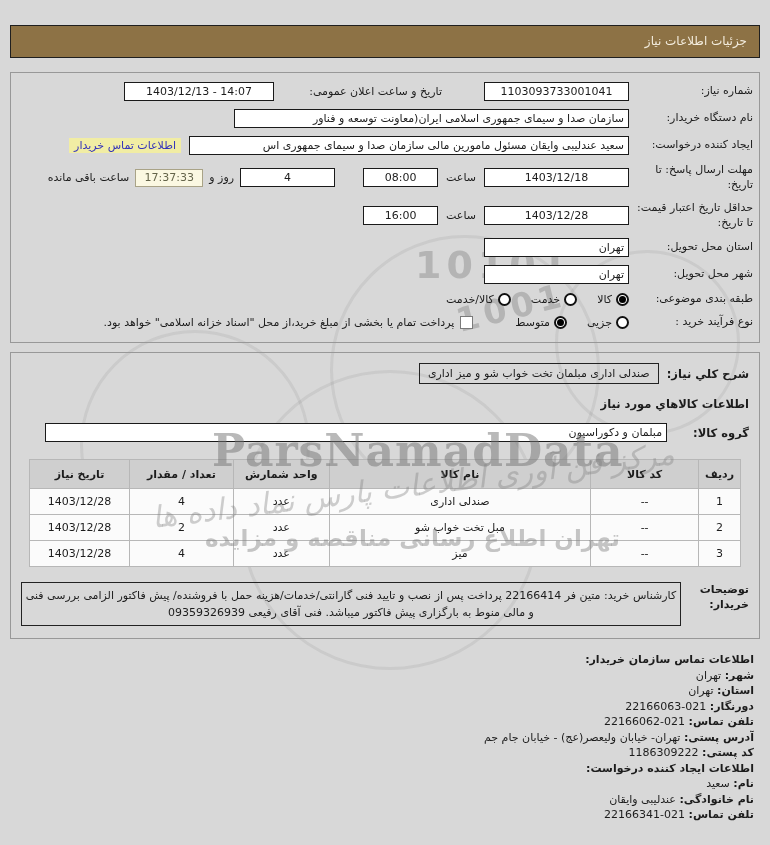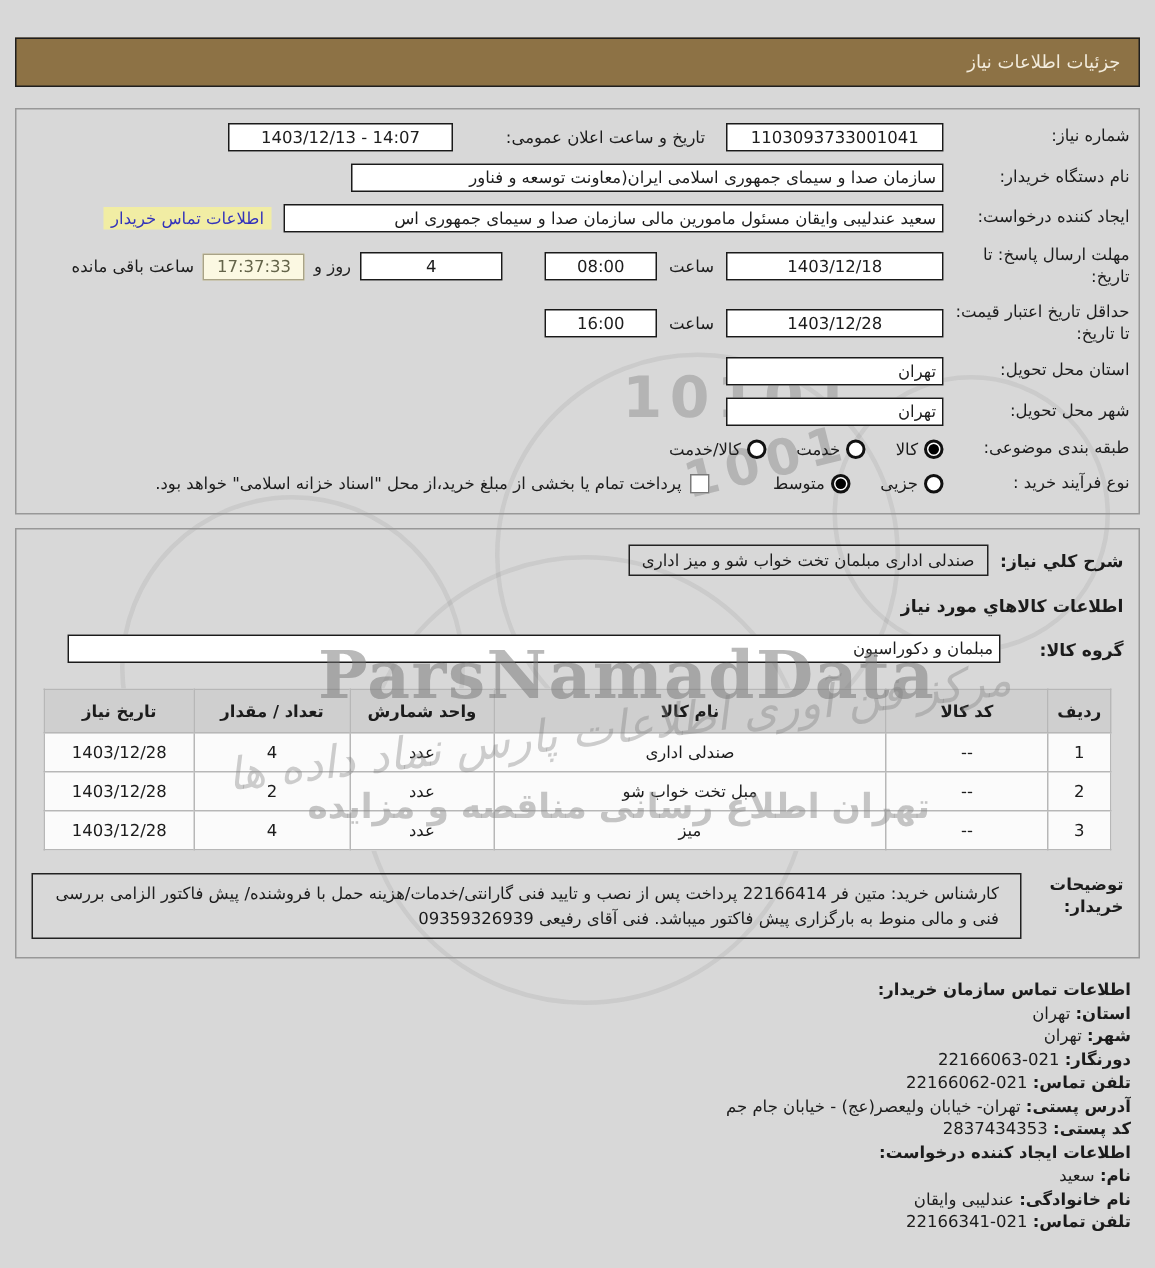--- a/index.html
+++ b/index.html
@@ -27,21 +27,21 @@
   .frow:last-child { margin-bottom:2px; }
   .lab { width:124px; flex:none; line-height:1.35; }
   .inbox {
     background:#fff; border:1px solid #1a1a1a; height:19px; line-height:17px;
     padding:0 4px; overflow:hidden; white-space:nowrap;
   }
   .center { text-align:center; }
   .right { text-align:right; }
   .w145 { width:145px; } .w150 { width:150px; } .w75 { width:75px; }
   .w95 { width:95px; } .w395 { width:395px; } .w440 { width:440px; }
-  .lab2 { width:168px; flex:none; margin-right:14px; }
+  .lab2 { width:168px; flex:none; margin-right:42px; }
   .small-gap { margin:0 8px; }
   .tiny-gap { margin:0 6px; }
   .mr28 { margin-right:28px; }
   .link-hl {
     margin-right:8px; background:#f1eda4; color:#3333bb;
     padding:1px 5px; text-decoration:none; white-space:nowrap;
   }
   .countdown {
     width:68px; background:#fbf8e2; border:1px solid #a9a387;
     color:#64644a; text-align:center; height:18px; line-height:16px;
@@ -73,22 +73,22 @@
   }
   table.goods th, table.goods td { border:1px solid #b7b7b7; padding:4px 5px; }
   table.goods th { background:#cfcfcf; font-weight:bold; height:29px; }
   table.goods td { background:#fbfbfb; text-align:center; height:26px; }
   .c-row { width:42px; } .c-code { width:108px; } .c-name { width:262px; }
   .c-unit { width:96px; } .c-qty { width:104px; } .c-date { width:100px; }
 
   .notesrow { display:flex; align-items:flex-start; margin-top:15px; }
   .notesrow .nlab { width:66px; flex:none; font-weight:bold; font-size:11px; line-height:1.4; }
   .notesbox {
-    flex:1; border:1px solid #222; margin-right:2px; padding:4px 14px;
-    line-height:1.55;
+    flex:1; border:1px solid #222; margin-right:2px; padding:4px 0;
+    text-align:center; line-height:1.55;
   }
 
   
   .contact { margin:13px 16px 0; line-height:15.5px; }
   .contact .b { font-weight:bold;text-align:right; }
   .cline { white-space:nowrap; overflow:hidden; }
 
   
   .wm { position:absolute; pointer-events:none; }
   .wm-circle { border:3px solid rgba(90,90,90,0.10); border-radius:50%; }
@@ -258,42 +258,42 @@
       <div class="nlab">توضیحات خریدار:</div>
       <div class="notesbox">کارشناس خرید: متین فر 22166414 پرداخت پس از نصب و تایید فنی گارانتی/خدمات/هزینه حمل با فروشنده/ پیش فاکتور الزامی بررسی فنی و مالی منوط به بارگزاری پیش فاکتور میباشد. فنی آقای رفیعی 09359326939</div>
     </div>
 
   </div>
 
   <div class="contact">
     <div class="cline b">اطلاعات تماس سازمان خریدار:</div>
 
     <div class="cline">
+      <span class="b">شهر:</span>
+      <span>تهران</span>
+    </div>
+    <div class="cline">
       <span class="b">استان:</span>
       <span>تهران</span>
     </div>
     <div class="cline">
-      <span class="b">شهر:</span>
-      <span>تهران</span>
-    </div>
-    <div class="cline">
       <span class="b">دورنگار:</span>
       <span dir="ltr">22166063-021</span>
     </div>
     <div class="cline">
       <span class="b">تلفن تماس:</span>
       <span dir="ltr">22166062-021</span>
     </div>
     <div class="cline">
       <span class="b">آدرس پستی:</span>
       <span>تهران- خیابان ولیعصر(عج) - خیابان جام جم</span>
     </div>
     <div class="cline">
       <span class="b">کد پستی:</span>
-      <span dir="ltr">2837434353</span>
+      <span dir="ltr">1186309222</span>
     </div>
 
     <div class="cline b">اطلاعات ایجاد کننده درخواست:</div>
 
     <div class="cline">
       <span class="b">نام:</span>
       <span>سعید</span>
     </div>
     <div class="cline">
       <span class="b">نام خانوادگی:</span>

